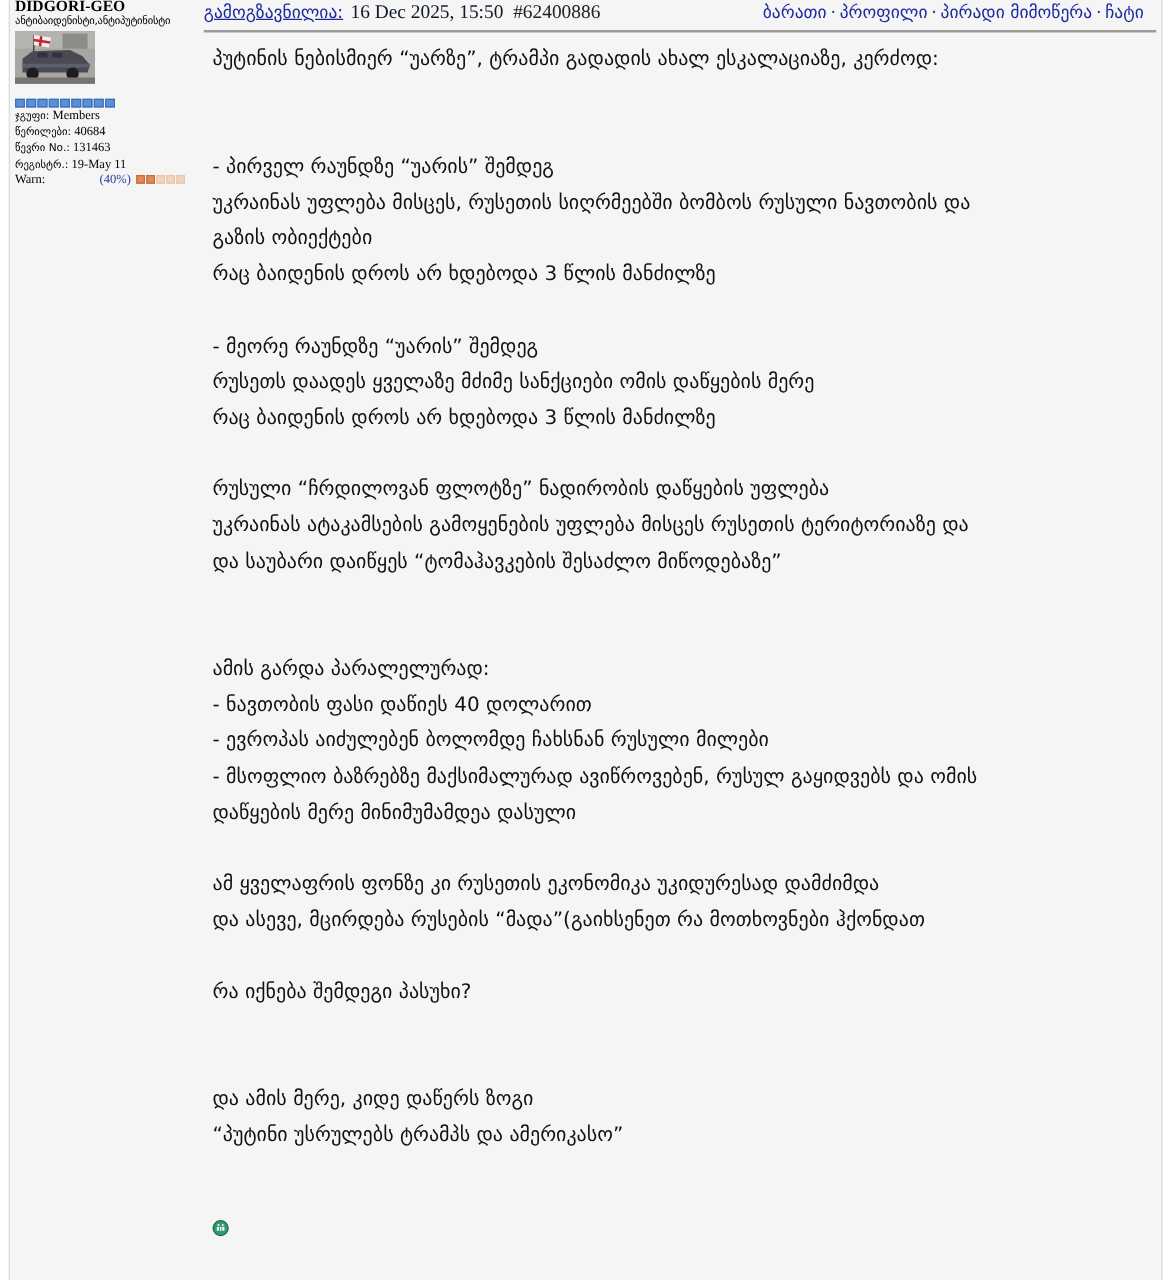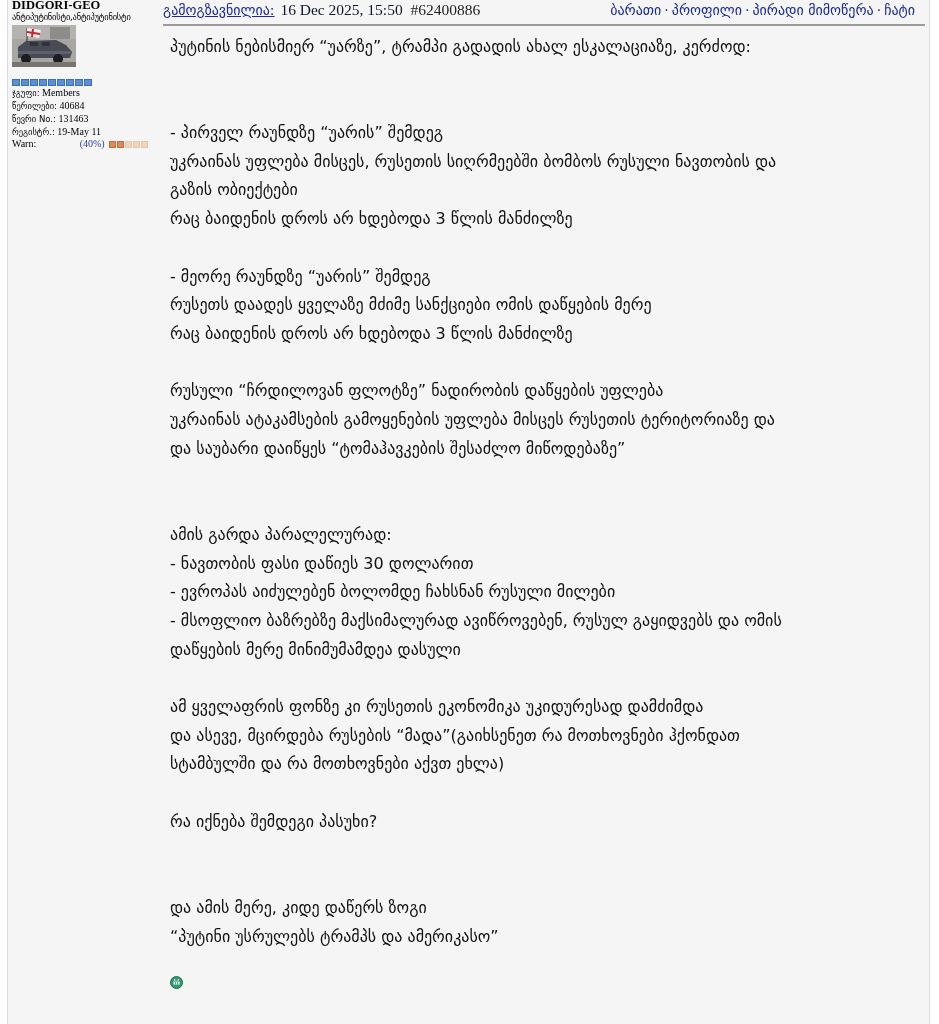--- a/index.html
+++ b/index.html
@@ -178,21 +178,21 @@
   }
 </style>
 </head>
 <body>
 
 <div class="page">
   <div class="post">
 
     <div class="user-col">
       <div class="username">DIDGORI-GEO</div>
-      <div class="user-title">ანტიპუტინისტი,ანტიპუტინისტი</div>
+      <div class="user-title">ანტიბაიდენისტი,ანტიპუტინისტი</div>
       <div class="avatar">
         <svg width="64" height="42" viewBox="0 0 64 42">
           <rect x="0" y="0" width="64" height="42" fill="#a7a6a2"></rect>
           <rect x="0" y="0" width="64" height="14" fill="#b4b3af"></rect>
           <rect x="38" y="2" width="20" height="12" fill="#8e8c88"></rect>
 
           <line x1="15" y1="3" x2="15" y2="20" stroke="#333" stroke-width="1"></line>
           <polygon points="15,3 29,5 27,13 15,11" fill="#f1efee"></polygon>
           <line x1="21" y1="4" x2="20" y2="12" stroke="#c8232a" stroke-width="2"></line>
           <line x1="15" y1="7" x2="28" y2="9" stroke="#c8232a" stroke-width="2"></line>
@@ -269,28 +269,27 @@
         <div class="line">- მეორე რაუნდზე “უარის” შემდეგ</div>
         <div class="line">რუსეთს დაადეს ყველაზე მძიმე სანქციები ომის დაწყების მერე</div>
         <div class="line">რაც ბაიდენის დროს არ ხდებოდა 3 წლის მანძილზე</div>
         <div class="line"></div>
         <div class="line">რუსული “ჩრდილოვან ფლოტზე” ნადირობის დაწყების უფლება</div>
         <div class="line">უკრაინას ატაკამსების გამოყენების უფლება მისცეს რუსეთის ტერიტორიაზე და</div>
         <div class="line">და საუბარი დაიწყეს “ტომაჰავკების შესაძლო მიწოდებაზე”</div>
         <div class="line"></div>
         <div class="line"></div>
         <div class="line">ამის გარდა პარალელურად:</div>
-        <div class="line">- ნავთობის ფასი დაწიეს 30 დოლარით</div>
+        <div class="line">- ნავთობის ფასი დაწიეს 40 დოლარით</div>
         <div class="line">- ევროპას აიძულებენ ბოლომდე ჩახსნან რუსული მილები</div>
         <div class="line">- მსოფლიო ბაზრებზე მაქსიმალურად ავიწროვებენ, რუსულ გაყიდვებს და ომის</div>
         <div class="line">დაწყების მერე მინიმუმამდეა დასული</div>
         <div class="line"></div>
         <div class="line">ამ ყველაფრის ფონზე კი რუსეთის ეკონომიკა უკიდურესად დამძიმდა</div>
         <div class="line">და ასევე, მცირდება რუსების “მადა”(გაიხსენეთ რა მოთხოვნები ჰქონდათ</div>
-        <div class="line">სტამბულში და რა მოთხოვნები აქვთ ეხლა)</div>
         <div class="line"></div>
         <div class="line">რა იქნება შემდეგი პასუხი?</div>
         <div class="line"></div>
         <div class="line"></div>
         <div class="line">და ამის მერე, კიდე დაწერს ზოგი</div>
         <div class="line">“პუტინი უსრულებს ტრამპს და ამერიკასო”</div>
       </div>
 
       <div class="smiley">
         <svg width="11" height="11" viewBox="0 0 11 11" style="display:block">

